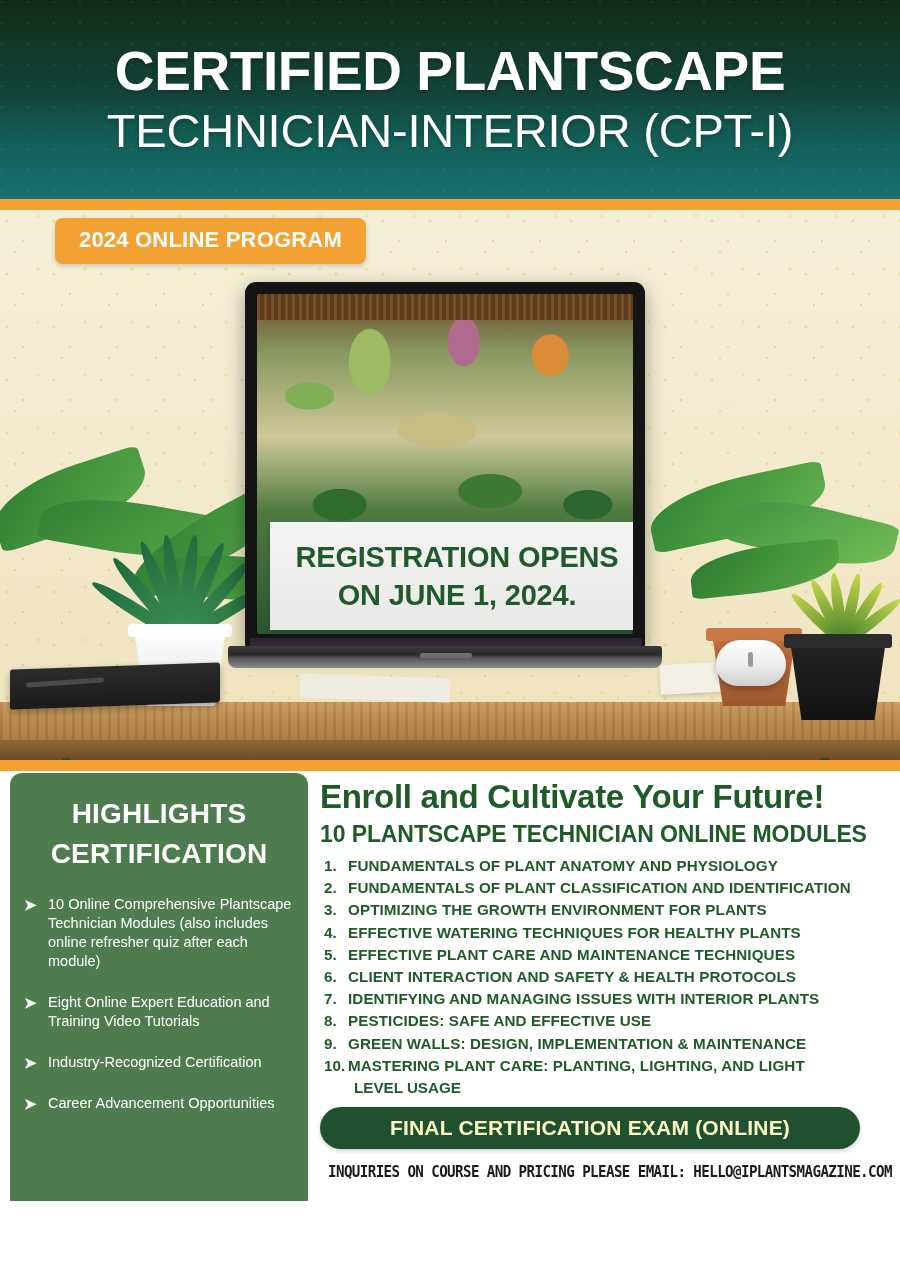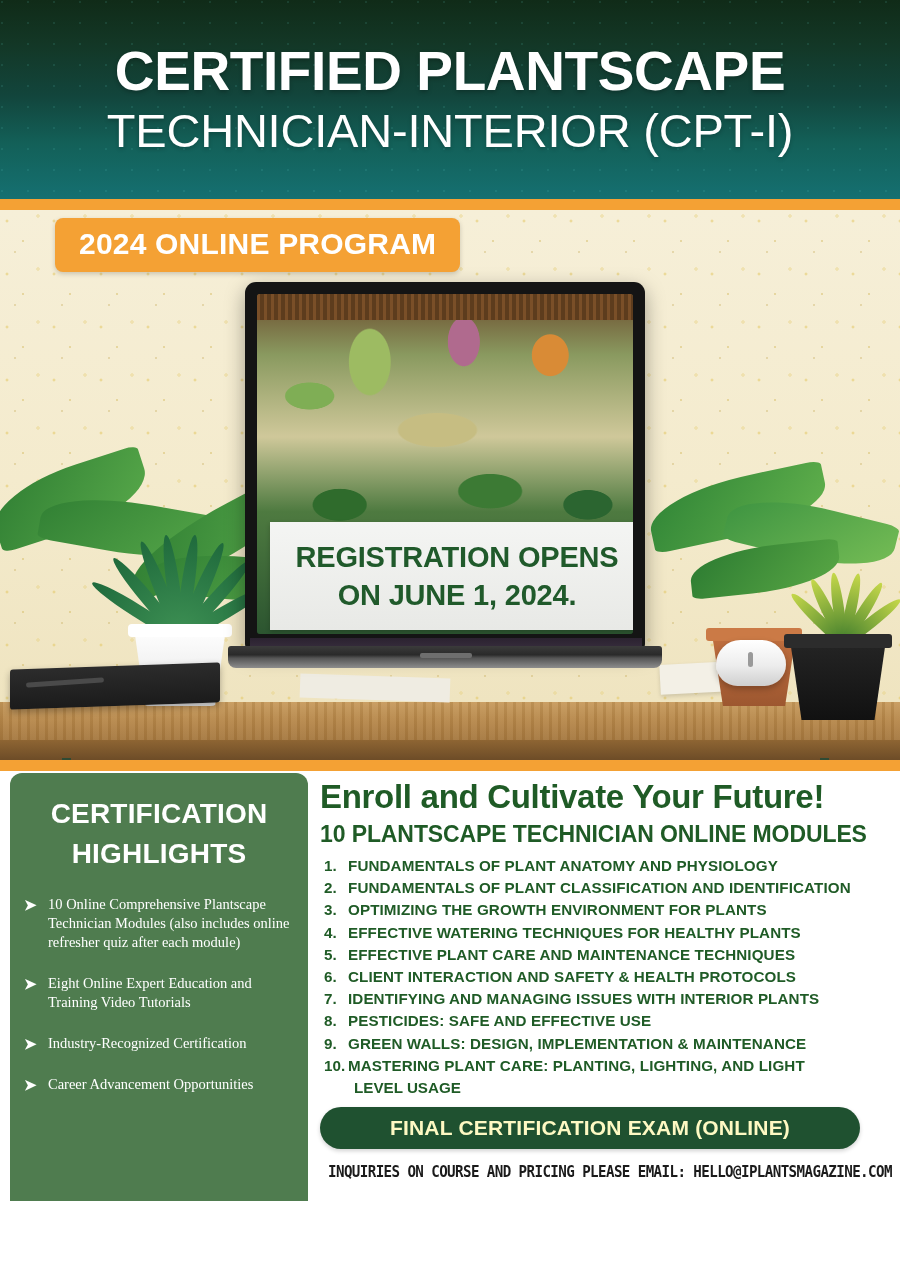--- a/index.html
+++ b/index.html
@@ -218,21 +218,20 @@
   }
   .hl-list{margin:24px 0 0 0;padding:0 14px 0 14px;}
   .hl-item{display:flex;align-items:flex-start;margin-bottom:22px;}
   .hl-arrow{
     flex:0 0 auto;width:17px;margin-right:7px;margin-top:1px;
     color:#ffffff;font-size:15px;line-height:18px;font-weight:bold;
   }
   .hl-text{
     color:#ffffff;font-size:14.5px;line-height:19px;font-weight:normal;
     letter-spacing:0;
-    font-family:Liberation Serif, serif;
   }
 
   .modules{position:absolute;left:318px;top:0;width:572px;height:430px;}
   .enroll{
     color:#1F5B26;font-size:33px;line-height:39px;font-weight:bold;
     letter-spacing:-0.3px;margin:6px 0 0 2px;white-space:nowrap;
   }
   .modules-sub{
     color:#1F5B26;font-size:23px;line-height:29px;font-weight:bold;
     letter-spacing:-0.1px;margin:4px 0 6px 2px;white-space:nowrap;
@@ -348,30 +347,30 @@
       <i style="transform:rotate(-8deg)"></i>
         <i style="transform:rotate(12deg)"></i>
       <i style="transform:rotate(32deg)"></i>
         <i style="transform:rotate(52deg)"></i>
     </div>
     <div class="pot-black"></div>
     <div class="pot-black-rim"></div>
     <div class="mouse"></div>
 
     <div style="position:absolute;left:55px;top:8px;background:#F4A134;border-radius:8px;padding:9px 24px 11px 24px;box-shadow:0 2px 5px rgba(0,0,0,.18);">
-      <span style="color:#ffffff;font-size:30px;font-weight:bold;letter-spacing:.2px;white-space:nowrap;">2024 ONLINE PROGRAM</span>
+      <span style="color:#ffffff;font-size:22px;font-weight:bold;letter-spacing:.2px;white-space:nowrap;">2024 ONLINE PROGRAM</span>
     </div>
   </div>
   <div class="rule-bottom"></div>
 
   <div class="lower">
 
     <div class="highlights">
+      <div class="hl-title">HIGHLIGHTS</div>
       <div class="hl-title">CERTIFICATION</div>
-      <div class="hl-title">HIGHLIGHTS</div>
       <div class="hl-list">
         <div class="hl-item">
           <span class="hl-arrow">➤</span>
           <span class="hl-text">10 Online Comprehensive Plantscape Technician Modules (also includes online refresher quiz after each module)</span>
         </div>
         <div class="hl-item">
           <span class="hl-arrow">➤</span>
           <span class="hl-text">Eight Online Expert Education and Training Video Tutorials</span>
         </div>
         <div class="hl-item">

